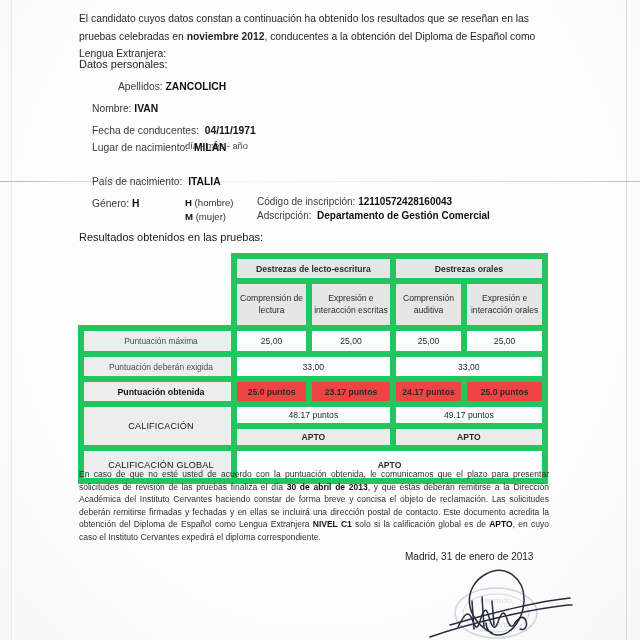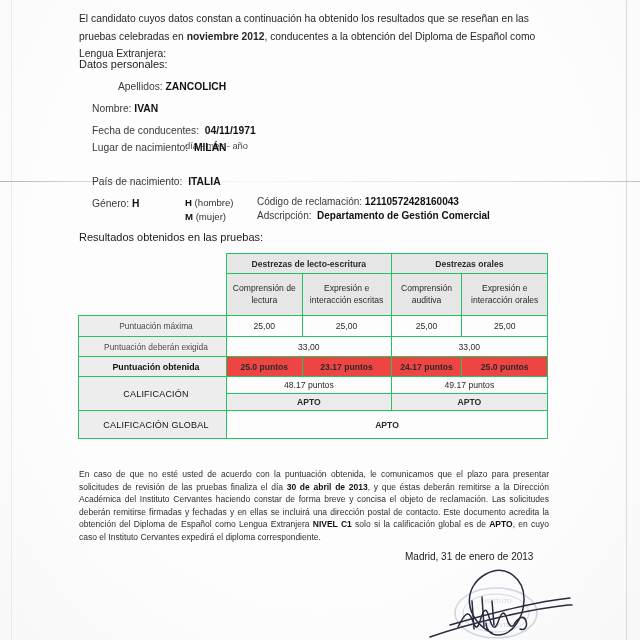--- a/index.html
+++ b/index.html
@@ -38,21 +38,21 @@
   #r-lugar{left:92px;top:142px;}
   #r-pais{left:92px;top:176px;}
   #r-genero{left:92px;top:198px;}
   #r-hm{left:185px;top:196px;font-size:9.6px;line-height:13.5px;color:#333;}
   #r-hm b{font-weight:bold;color:#111;}
   #r-codigo{left:257px;top:196px;font-size:10px;}
   #r-adscripcion{left:257px;top:210px;font-size:10px;}
 
   
   .tbl{position:absolute;left:78px;top:253px;width:470px;border-collapse:collapse;}
-  .tbl td{border:1px solid #22c55e;font-size:8.6px;color:#2a2a2a;text-align:center;vertical-align:middle;padding:0;}
+  .tbl td{border:6px solid #22c55e;font-size:8.6px;color:#2a2a2a;text-align:center;vertical-align:middle;padding:0;}
   .tbl .rowlbl{text-align:center;padding-left:7px;width:140px;background:#ededed;font-size:8.4px;color:#4a4a4a;}
   .tbl .rowlbl.strong{color:#111;font-weight:bold;font-size:8.8px;}
   .tbl .rowlbl.caps{font-size:9px;color:#111;letter-spacing:.2px;margin-top:20px;}
   .tbl .noborder{border:none;background:transparent;}
   .grp{background:#e6e6e6;font-size:9.2px;font-weight:bold;color:#1a1a1a;height:19px;}
   .sub{background:#e6e6e6;font-size:8.6px;color:#222;height:41px;line-height:11.5px;padding:2px 3px;}
   .h-max{height:20px;color:#555;}
   .h-min{height:19px;color:#555;}
   .h-obt{height:19px;font-weight:bold;font-size:9px;color:#111;background:#ef4444;}
   .h-cal-a{height:16px;font-size:9px;color:#111;}
@@ -114,21 +114,21 @@
   </div>
 
   <div class="frow" id="r-hm">
     <b>H</b>
     <span>(hombre)</span><br>
     <b>M</b>
     <span>(mujer)</span>
   </div>
 
   <div class="frow" id="r-codigo">
-    <span class="lbl">Código de reclamación:</span>
+    <span class="lbl">Código de inscripción:</span>
     <span class="val">12110572428160043</span>
   </div>
 
   <div class="frow" id="r-adscripcion">
     <span class="lbl">Adscripción:</span>
     &nbsp;<span class="val">Departamento de Gestión Comercial</span>
   </div>
 
   <div class="sec-title" id="resultados-title">Resultados obtenidos en las pruebas:</div>
 

